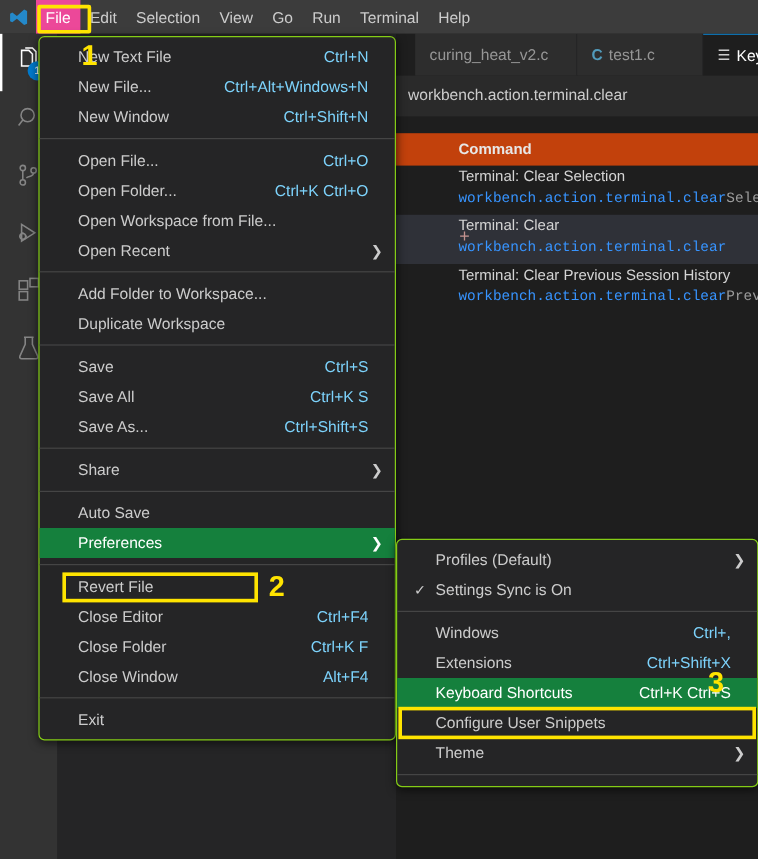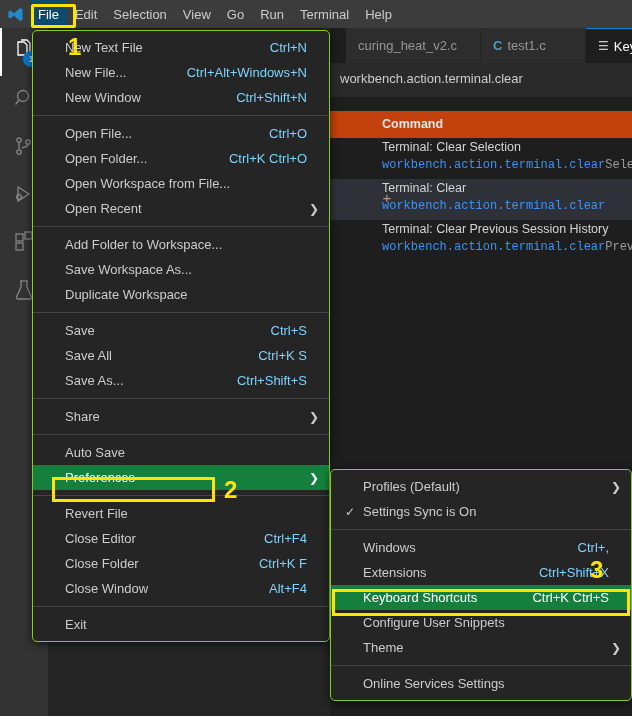--- a/index.html
+++ b/index.html
@@ -15,21 +15,21 @@
   .titlebar{
     position:absolute;left:0;top:0;width:632px;height:28px;
     background:#3c3c3c;display:flex;align-items:center;
   }
   .vscode-logo{width:30px;height:28px;display:flex;align-items:center;justify-content:center;}
   .menubar{display:flex;align-items:center;height:28px;}
   .menubar-item{
     height:28px;padding:0 8px;display:flex;align-items:center;
     font-size:13px;color:#cccccc;white-space:nowrap;
   }
-  .menubar-item.active{background:#0c4a6e;color:#ffffff;}
+  .menubar-item.active{background:#ec4899;color:#ffffff;}
 
   
   .sidebar-strip{
     position:absolute;left:0;top:28px;width:48px;height:688px;background:#333333;
   }
   .activity-icon{
     position:absolute;left:0;width:48px;height:48px;
     display:flex;align-items:center;justify-content:center;color:#858585;
   }
   .activity-icon.selected{color:#ffffff;}
@@ -87,21 +87,21 @@
     font-family:"Liberation Mono","DejaVu Sans Mono",monospace;color:#9b9b9b;
   }
   .kb-row .cmd-id b{color:#3794ff;font-weight:normal;}
 
   
   .menu{
     position:absolute;background:#252526;border:1px solid #84cc16;border-radius:5px;
     box-shadow:0 2px 8px rgba(0,0,0,.6);padding:4px 0;box-sizing:border-box;
   }
   #file-menu{left:32px;top:30px;width:298px;}
-  #prefs-menu{left:330px;top:469px;width:302px;border-radius:5px;}
+  #prefs-menu{left:330px;top:449px;width:302px;border-radius:5px;}
   .mi{
     position:relative;height:25px;display:flex;align-items:center;
     font-size:13px;color:#cccccc;white-space:nowrap;box-sizing:border-box;
   }
   .mi .label{position:absolute;left:32px;}
   .mi .keys{position:absolute;right:22px;color:#7dd3fc;}
   .mi .chev{position:absolute;right:10px;color:#cccccc;font-size:12px;}
   .mi .check{position:absolute;left:14px;color:#cccccc;font-size:12px;}
   .mi.sel{background:#15803d;color:#ffffff;}
   .mi.sel .label,.mi.sel .keys,.mi.sel .chev{color:#ffffff;}
@@ -286,23 +286,20 @@
       <span class="label">Open Recent</span>
       <span class="chev">❯</span>
     </div>
 
     <div class="sep"></div>
 
     <div class="mi">
       <span class="label">Add Folder to Workspace...</span>
     </div>
     <div class="mi">
-      <span class="label">Save Workspace As...</span>
-    </div>
-    <div class="mi">
       <span class="label">Duplicate Workspace</span>
     </div>
 
     <div class="sep"></div>
 
     <div class="mi">
       <span class="label">Save</span>
       <span class="keys">Ctrl+S</span>
     </div>
     <div class="mi">
@@ -383,23 +380,20 @@
     <div class="mi">
       <span class="label">Configure User Snippets</span>
     </div>
     <div class="mi">
       <span class="label">Theme</span>
       <span class="chev">❯</span>
     </div>
 
     <div class="sep"></div>
 
-    <div class="mi">
-      <span class="label">Online Services Settings</span>
-    </div>
   </div>
 
   <div class="hl-label" style="left:31px;top:4px;width:45px;height:24px;border-radius:2px;"></div>
   <div class="step-num" style="left:68px;top:35px;">1</div>
 
   <div class="hl-label" style="left:52px;top:477px;width:163px;height:25px;"></div>
   <div class="step-num" style="left:224px;top:478px;">2</div>
 
   <div class="hl-label" style="left:332px;top:589px;width:298px;height:27px;"></div>
   <div class="step-num" style="left:590px;top:558px;">3</div>

